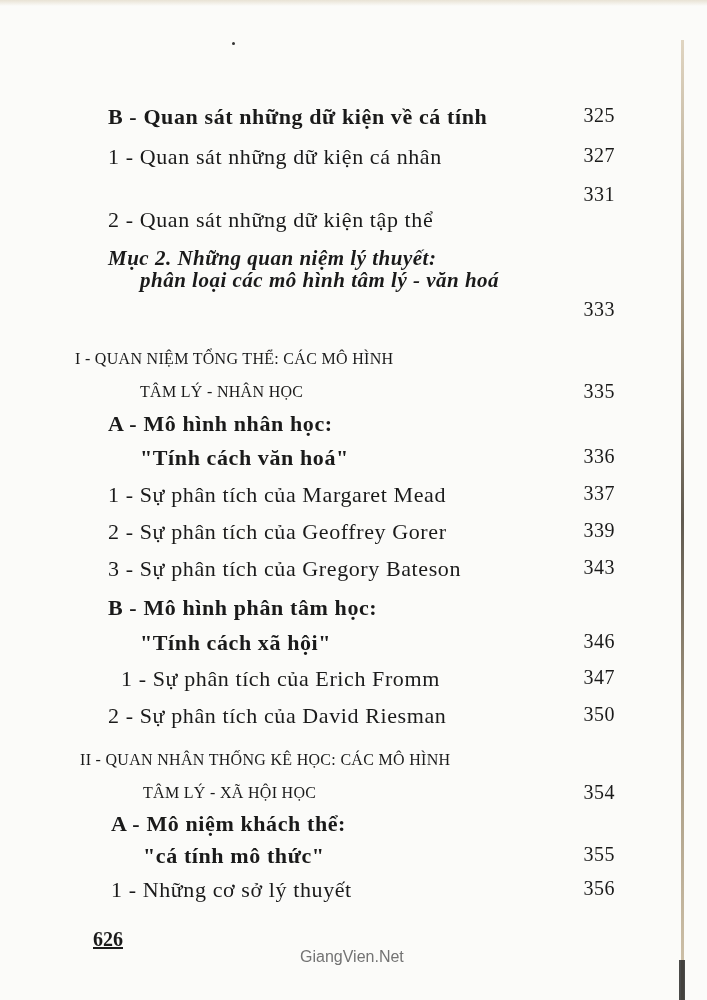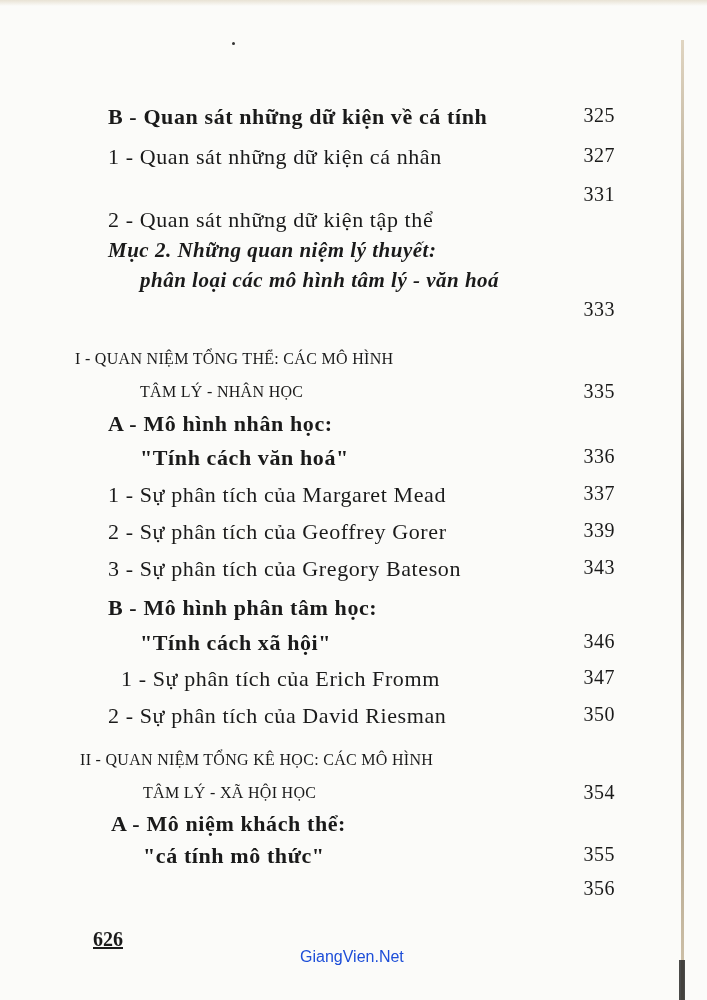--- a/index.html
+++ b/index.html
@@ -17,21 +17,21 @@
     .page-edge2 { position:absolute; left:679px; top:960px; width:6px; height:40px; background:#2a2a2a; opacity:0.85; }
     .top-shadow { position:absolute; left:0; top:0; width:707px; height:6px; background:linear-gradient(#e8e2d4,#fbfbf9); }
     .row { position: absolute; left: 0; width: 707px; height: 30px; }
     .txt { position: absolute; white-space: nowrap; }
     .pg { position: absolute; right: 92px; white-space: nowrap; font-family: "Liberation Serif", serif; font-size: 20px; letter-spacing: 0.5px; }
     .bold { font-weight: bold; }
     .main { font-family: "Liberation Serif", serif; font-size: 22px; letter-spacing: 0.6px; }
     .italic { font-style: italic; font-weight: bold; font-family: "Liberation Serif", serif; font-size: 21px; letter-spacing: 0.5px; }
     .caps { font-family: "Liberation Serif", serif; font-size: 16px; letter-spacing: 0.3px; }
     .footer-pg { position:absolute; left:93px; top:928px; font-family:"Liberation Serif", serif; font-size:20px; font-weight:bold;text-decoration:underline; }
-    .watermark { position:absolute; left:300px; top:948px; font-family:"Liberation Sans", sans-serif; font-size:16px; color:#1d4ed8; }
+    .watermark { position:absolute; left:300px; top:948px; font-family:"Liberation Sans", sans-serif; font-size:16px; color:#737373; }
     .dot { position:absolute; width:3px; height:3px; border-radius:50%; background:#333; }
   </style>
 </head>
 <body>
 
 <div class="top-shadow"></div>
 <div class="page-edge"></div>
 <div class="page-edge2"></div>
 <div class="dot" style="left:232px;top:42px;"></div>
 
@@ -43,21 +43,21 @@
   </div>
   <div class="row" style="top:144px;">
     <span class="txt main" style="left:108px;">1 - Quan sát những dữ kiện cá nhân</span>
     <span class="pg">327</span>
   </div>
   <div class="row" style="top:183px;">
     <span class="txt main" style="left:108px;margin-top:24px;">2 - Quan sát những dữ kiện tập thể</span>
     <span class="pg">331</span>
   </div>
 
-  <div class="row" style="top:238px;text-align:center;">
+  <div class="row" style="top:246px;text-align:center;">
     <span class="txt italic" style="left:108px;">Mục 2. Những quan niệm lý thuyết:</span>
   </div>
   <div class="row" style="top:268px;">
     <span class="txt italic" style="left:140px;">phân loại các mô hình tâm lý - văn hoá</span>
   </div>
   <div class="row" style="top:298px;">
     <span class="pg">333</span>
   </div>
 
   <div class="row" style="top:350px;">
@@ -98,33 +98,34 @@
   <div class="row" style="top:666px;">
     <span class="txt main" style="left:108px;margin-left:13px;">1 - Sự phân tích của Erich Fromm</span>
     <span class="pg">347</span>
   </div>
   <div class="row" style="top:703px;">
     <span class="txt main" style="left:108px;">2 - Sự phân tích của David Riesman</span>
     <span class="pg">350</span>
   </div>
 
   <div class="row" style="top:751px;">
-    <span class="txt caps" style="left:80px;">II - QUAN NIỆM TỔNG KÊ HỌC: CÁC MÔ HÌNH</span>
+    <span class="txt caps" style="left:80px;">II - QUAN NHÂN THỐNG KÊ HỌC: CÁC MÔ HÌNH</span>
   </div>
   <div class="row" style="top:781px;">
     <span class="txt caps" style="left:143px;top:3px;">TÂM LÝ - XÃ HỘI HỌC</span>
     <span class="pg">354</span>
   </div>
 
   <div class="row" style="top:811px;">
     <span class="txt main bold" style="left:111px;">A - Mô niệm khách thể:</span>
   </div>
   <div class="row" style="top:843px;">
     <span class="txt main bold" style="left:143px;">"cá tính mô thức"</span>
     <span class="pg">355</span>
   </div>
   <div class="row" style="top:877px;">
+    <span class="txt main" style="left:111px;">1 - Những cơ sở lý thuyết</span>
     <span class="pg">356</span>
   </div>
 </div>
 
 <div class="footer-pg">626</div>
 <div class="watermark">GiangVien.Net</div>
 
 </body></html>

